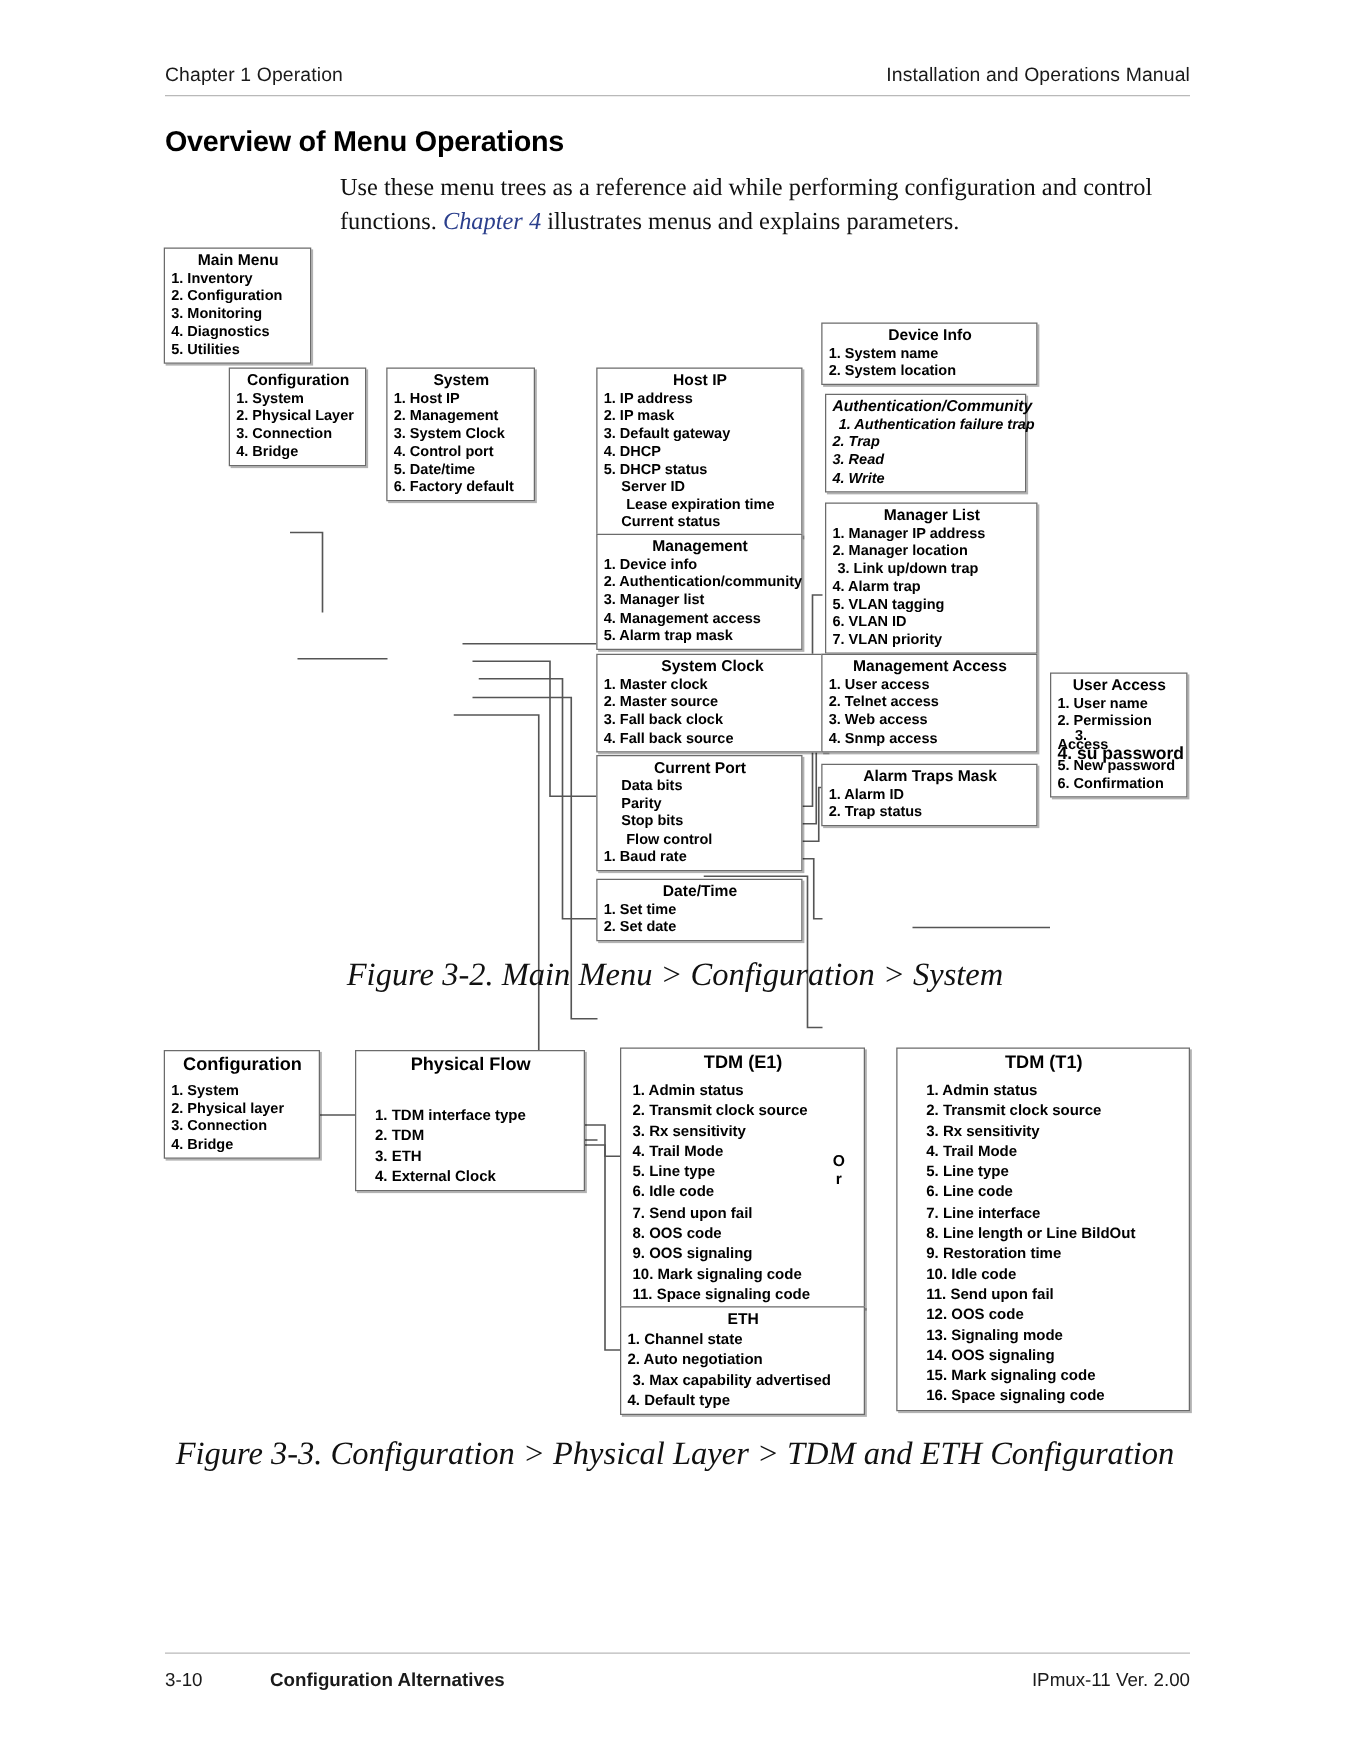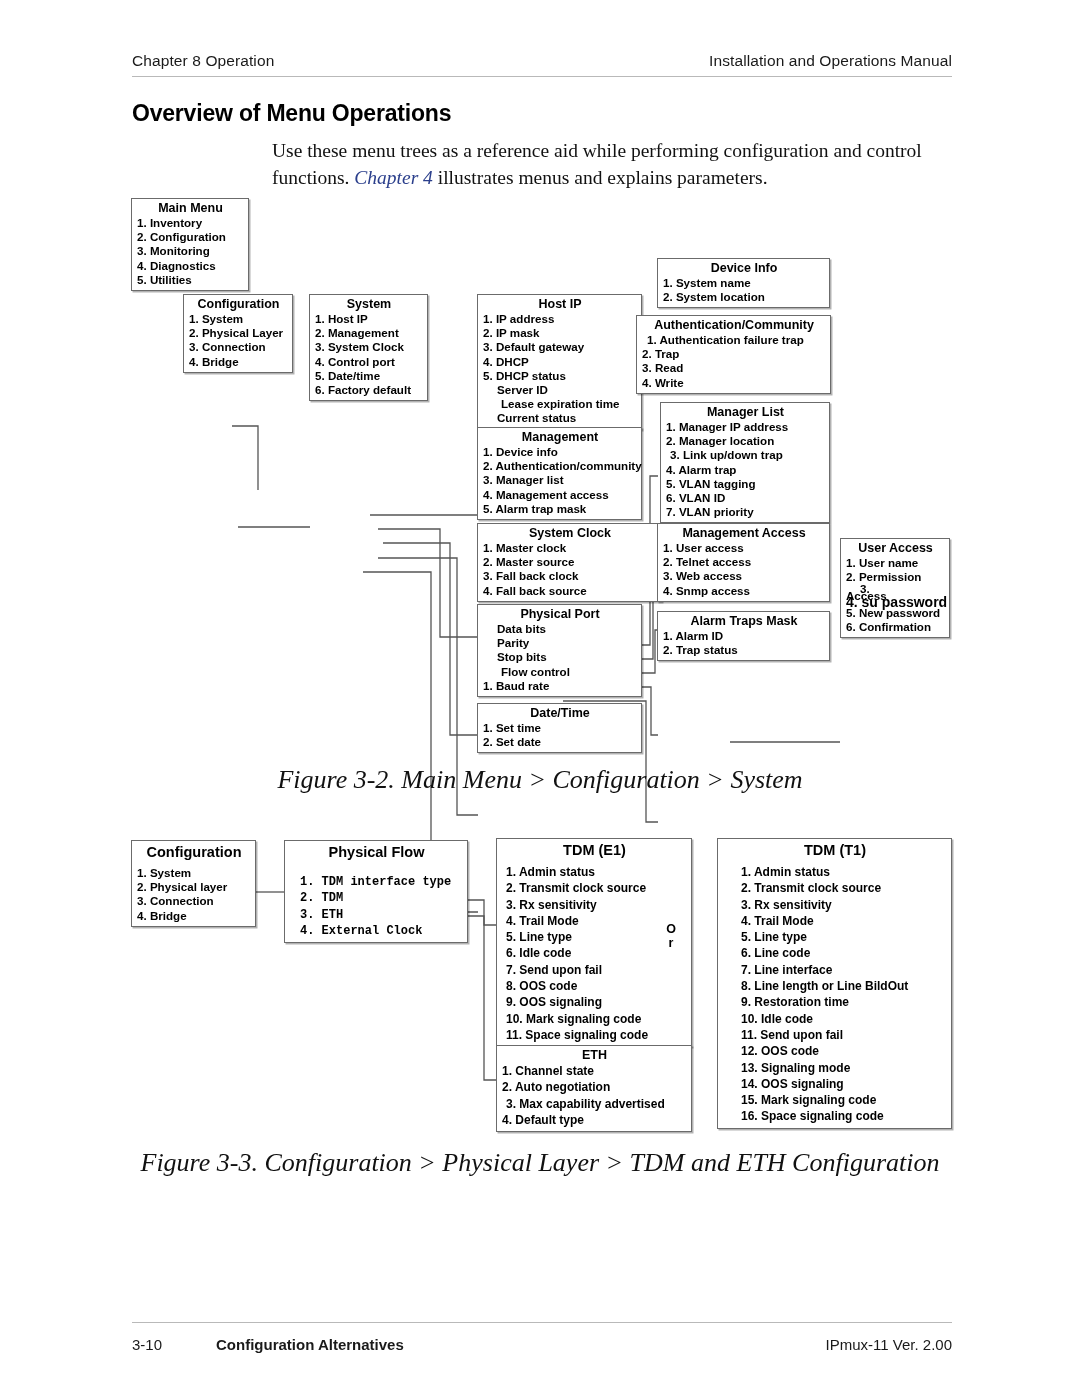--- a/index.html
+++ b/index.html
@@ -166,21 +166,21 @@
   }
   .page-footer .rule { top: -14px; }
   .page-footer .f-page  { position: absolute; left: 0;     top: 0; }
   .page-footer .f-title { position: absolute; left: 84px;  top: 0; font-weight: bold; }
   .page-footer .f-prod  { position: absolute; right: 0;    top: 0; margin-left: 48px; }
 </style>
 </head>
 <body>
 
 <div class="page-header">
-  <span>Chapter 8  Operation</span>
+  <span>Chapter 1  Operation</span>
   <span>Installation and Operations Manual</span>
   <div class="rule"></div>
 </div>
 
 <div class="section-title">Overview of Menu Operations</div>
 
 <div class="intro">
   <span>Use these menu trees as a reference aid while performing configuration and control functions. </span><span class="xref">Chapter 4</span><span> illustrates menus and explains parameters.</span>
 </div>
 
@@ -265,21 +265,21 @@
   </div>
 
   <div class="box" style="left:657px; top:68px; width:173px;">
     <div class="box-title">Device Info</div>
     <ul>
       <li>1. System name</li>
       <li>2. System location</li>
     </ul>
   </div>
 
-  <div class="box" style="left:636px; top:125px; width:195px;">
+  <div class="box" style="left:660px; top:125px; width:161px;font-style:italic;">
     <div class="box-title">Authentication/Community</div>
     <ul>
       <li class="indent" style="padding-left:5px;">1. Authentication failure trap</li>
       <li>2. Trap</li>
       <li>3. Read</li>
       <li>4. Write</li>
     </ul>
   </div>
 
   <div class="box" style="left:477px; top:237px; width:165px;">
@@ -335,21 +335,21 @@
         <span class="overlap-a">3.</span>
         <span class="overlap-b">Access</span>
         <span class="overlap-c">4. su password</span>
       </li>
       <li style="margin-top:7px;">5. New password</li>
       <li>6. Confirmation</li>
     </ul>
   </div>
 
   <div class="box" style="left:477px; top:414px; width:165px;">
-    <div class="box-title">Physical Port</div>
+    <div class="box-title">Current Port</div>
     <ul>
       <li class="indent">Data bits</li>
       <li class="indent">Parity</li>
       <li class="indent">Stop bits</li>
       <li class="indent2">Flow control</li>
       <li>1. Baud rate</li>
     </ul>
   </div>
 
   <div class="box" style="left:657px; top:421px; width:173px;">
@@ -390,21 +390,21 @@
     <ul style="margin-top:4px;">
       <li>1. System</li>
       <li>2. Physical layer</li>
       <li>3. Connection</li>
       <li>4. Bridge</li>
     </ul>
   </div>
 
   <div class="box wide" style="left:284px; top:10px; width:184px;">
     <div class="box-title big">Physical Flow</div>
-    <ul style="margin-top:12px; padding-left:10px;font-family:Liberation Mono, monospace;">
+    <ul style="margin-top:22px; padding-left:10px;">
       <li>1. TDM interface type</li>
       <li>2. TDM</li>
       <li>3. ETH</li>
       <li>4. External Clock</li>
     </ul>
   </div>
 
   <div class="box wide" style="left:496px; top:8px; width:196px;">
     <div class="box-title big">TDM  (E1)</div>
     <ul style="margin-top:4px; padding-left:4px;">

